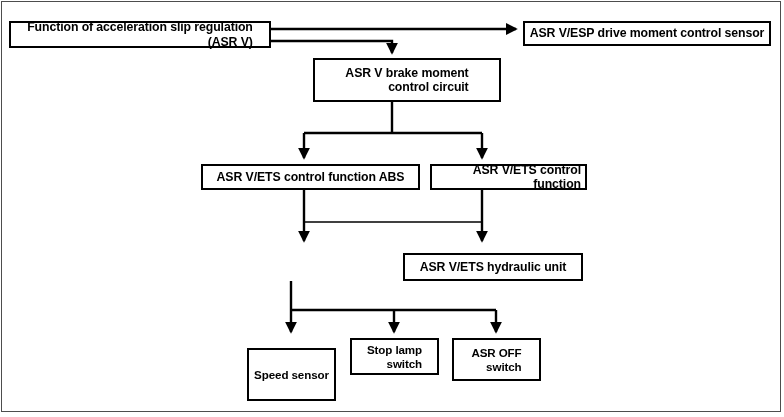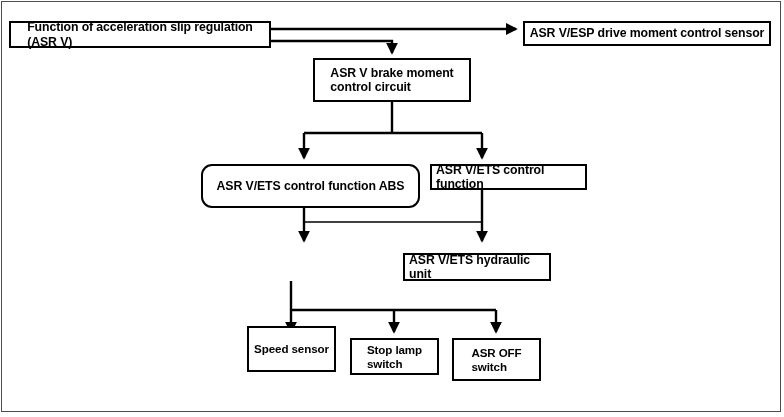--- a/index.html
+++ b/index.html
@@ -44,21 +44,21 @@
     fill: none;
   }
   .nodebox {
     position: absolute;
     box-sizing: border-box;
     border: 2.5px solid #000000;
     background: #ffffff;
     display: flex;
     align-items: center;
     justify-content: center;
-    text-align: left;
+    text-align: right;
     font-weight: bold;
     color: #000000;
     line-height: 1.18;
     letter-spacing: -0.1px;
   }
   .nodebox span {
     display: block;
     padding: 0 4px;
     white-space: pre-line;
   }
@@ -102,39 +102,39 @@
 
   <div class="nodebox fs12" style="left:9px; top:21px; width:262px; height:27px;">
     <span>Function of acceleration slip regulation
 (ASR V)</span>
   </div>
 
   <div class="nodebox fs12" style="left:523px; top:21px; width:248px; height:25px;">
     <span>ASR V/ESP drive moment control sensor</span>
   </div>
 
-  <div class="nodebox fs12" style="left:313px; top:58px; width:158px; height:44px;">
+  <div class="nodebox fs12" style="left:313px; top:58px; width:188px; height:44px;">
     <span>ASR V brake moment
 control circuit</span>
   </div>
 
-  <div class="nodebox fs12" style="left:201px; top:164px; width:219px; height:44px;border-radius:11px;">
+  <div class="nodebox fs12" style="left:201px; top:164px; width:219px; height:26px;">
     <span>ASR V/ETS control function ABS</span>
   </div>
 
   <div class="nodebox fs12" style="left:430px; top:164px; width:157px; height:26px;">
     <span>ASR V/ETS control function</span>
   </div>
 
 
-  <div class="nodebox fs12" style="left:403px; top:253px; width:148px; height:28px;">
+  <div class="nodebox fs12" style="left:403px; top:253px; width:180px; height:28px;">
     <span>ASR V/ETS hydraulic unit</span>
   </div>
 
-  <div class="nodebox fs11" style="left:247px; top:326px; width:89px; height:46px;">
+  <div class="nodebox fs11" style="left:247px; top:348px; width:89px; height:53px;">
     <span>Speed sensor</span>
   </div>
 
   <div class="nodebox fs11" style="left:350px; top:338px; width:89px; height:37px;">
     <span>Stop lamp
 switch</span>
   </div>
 
   <div class="nodebox fs11" style="left:452px; top:338px; width:89px; height:43px;">
     <span>ASR OFF

